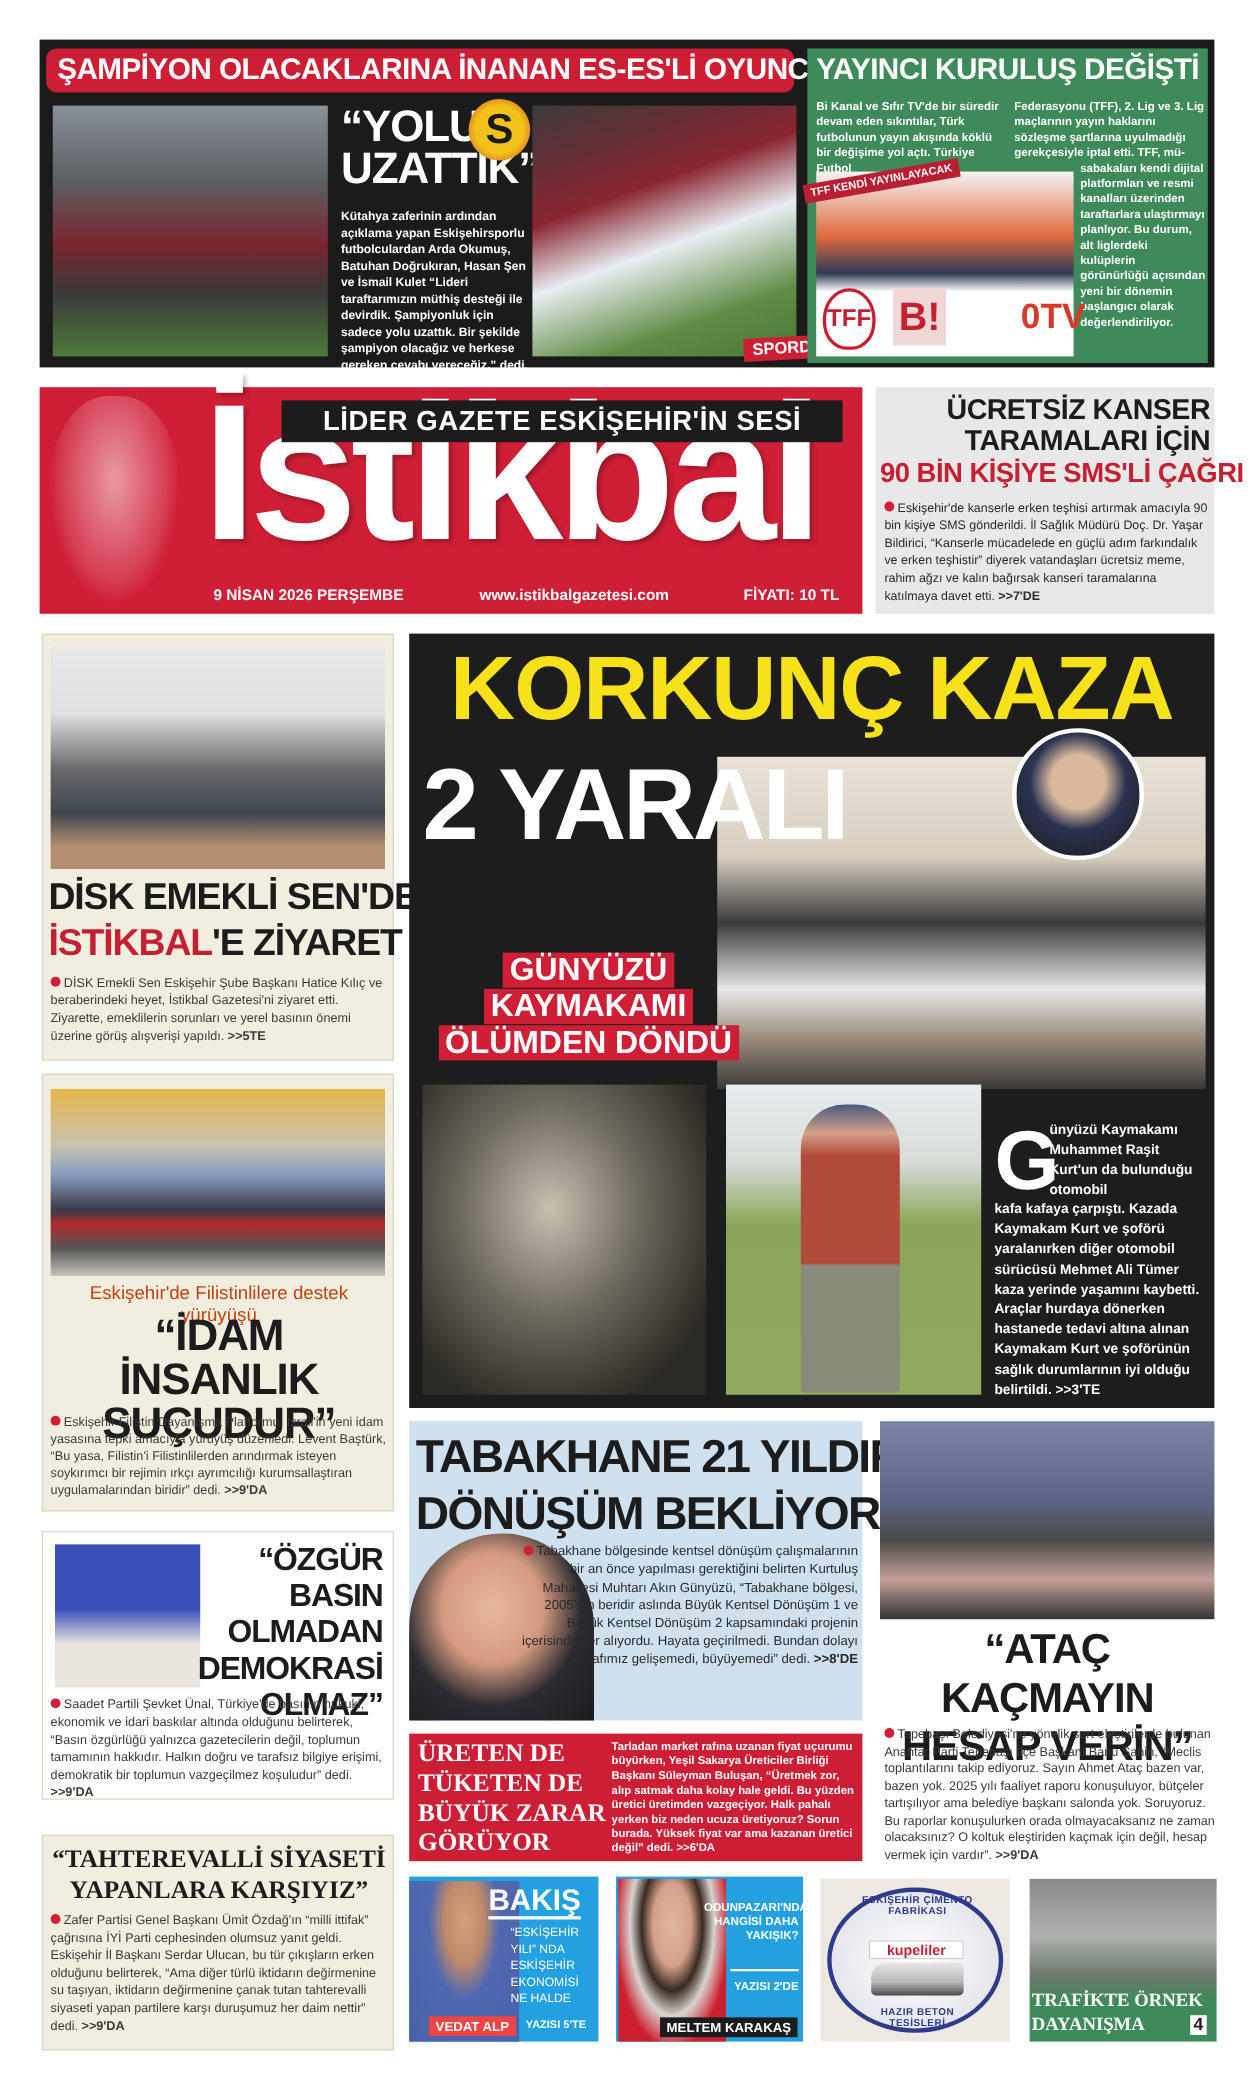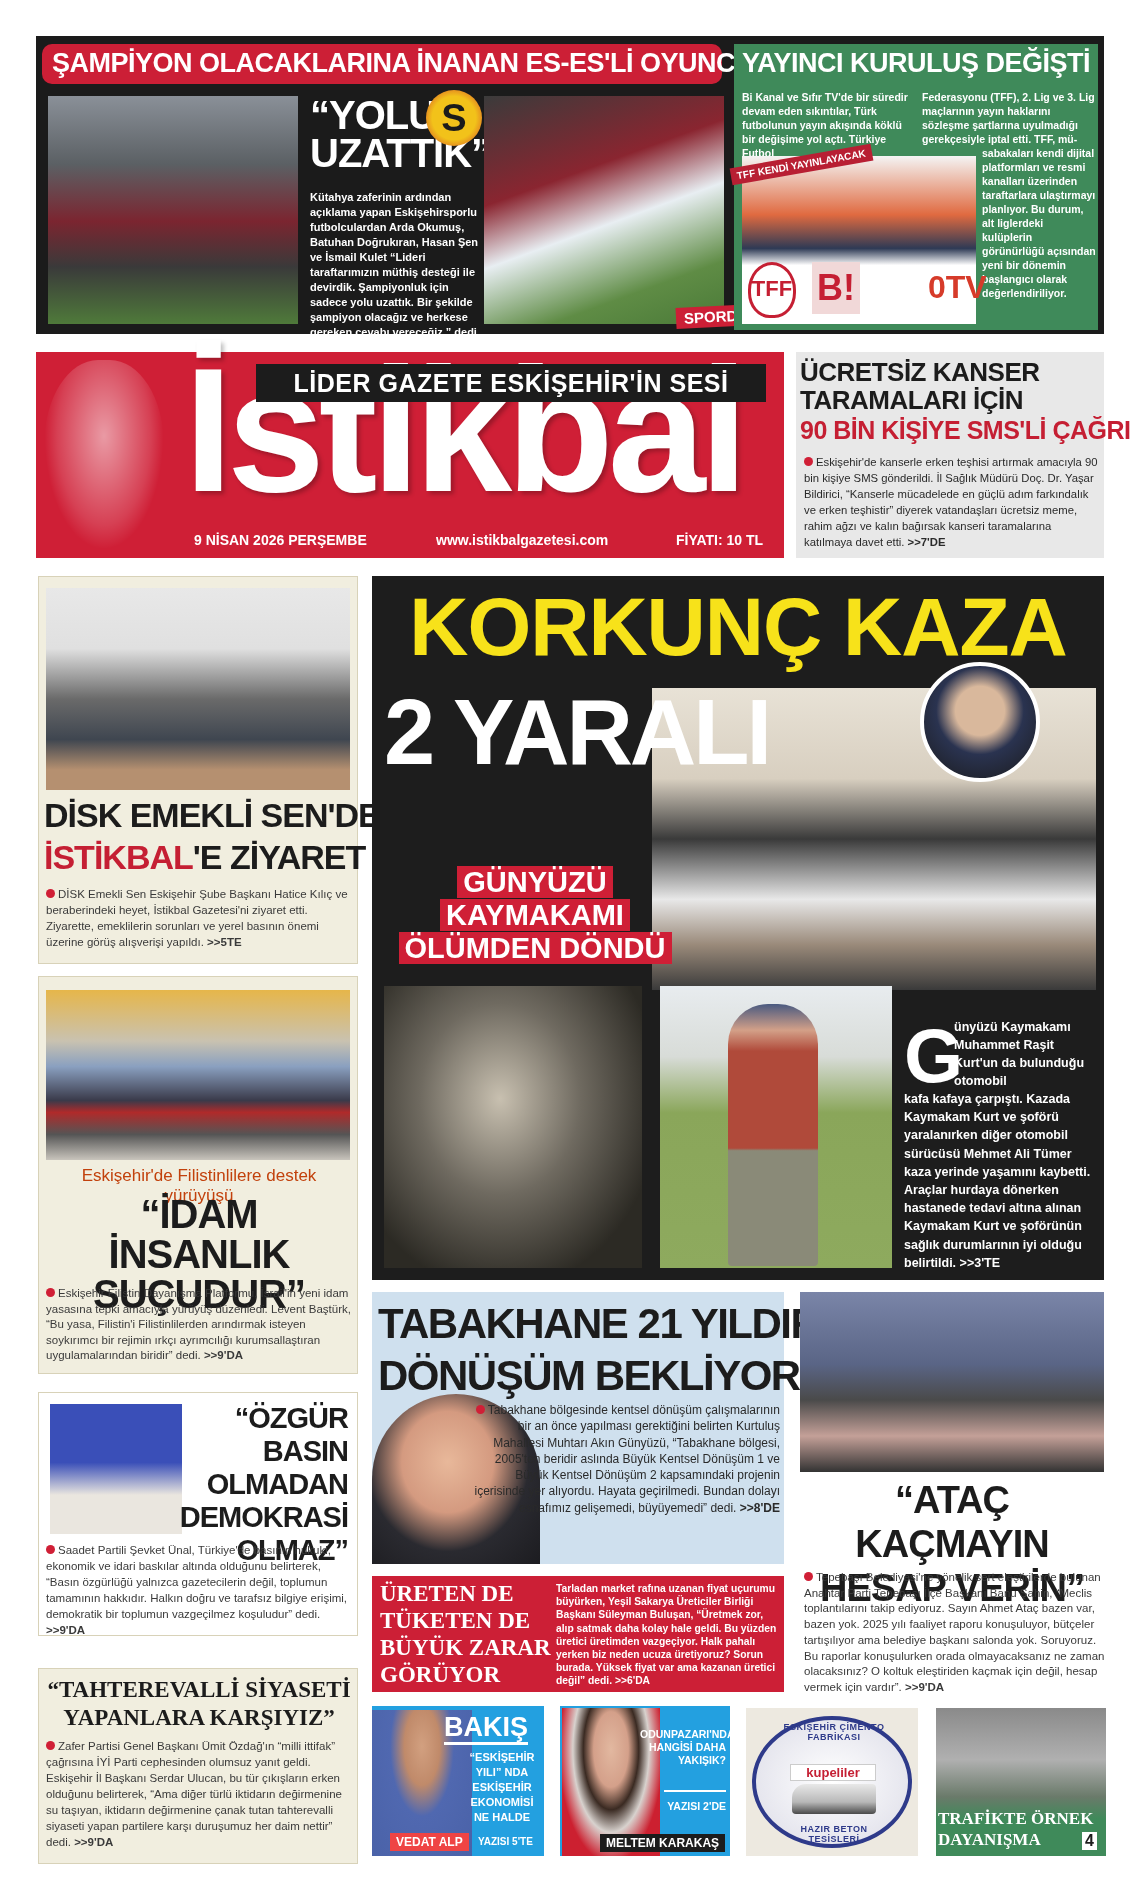--- a/index.html
+++ b/index.html
@@ -28,21 +28,21 @@
 
 #masthead{left:36px;top:352px;width:748px;height:206px;background:#cf1f36}
 #atat{left:44px;top:360px;width:120px;height:190px;border-radius:45% 45% 20% 20%;background:radial-gradient(ellipse at 50% 40%,rgba(255,255,255,.55) 0%,rgba(255,255,255,.15) 55%,transparent 70%)}
 #slogan{left:256px;top:364px;width:510px;height:38px;background:#1c1c1c;color:#fff;font-size:25px;font-weight:900;text-align:center;line-height:38px;letter-spacing:0.5px}
 #brand{left:184px;top:340px;color:#fff;font-size:176px;font-weight:900;line-height:180px;letter-spacing:-6px;text-shadow:3px 3px 4px rgba(0,0,0,.25)}
 #mast-date{left:194px;top:532px;color:#fff;font-size:14px;font-weight:700}
 #mast-url{left:436px;top:532px;color:#fff;font-size:14px;font-weight:700}
 #mast-price{left:676px;top:532px;color:#fff;font-size:14px;font-weight:700}
 
 #cancer-box{left:796px;top:352px;width:308px;height:206px;background:#e8e8e8}
-#cancer-h1{left:800px;top:358px;width:300px;text-align:left;color:#1c1c1c;font-size:26px;font-weight:900;line-height:28px;letter-spacing:-0.5px}
+#cancer-h1{left:800px;top:358px;width:300px;text-align:right;color:#1c1c1c;font-size:26px;font-weight:900;line-height:28px;letter-spacing:-0.5px}
 #cancer-h2{left:800px;top:416px;width:300px;text-align:center;color:#c51f33;font-size:25px;font-weight:900;letter-spacing:-0.5px;white-space:nowrap}
 #cancer-body{left:804px;top:454px;width:296px;color:#2a2a2a;font-size:11.3px;line-height:16px}
 .dot{display:inline-block;width:9px;height:9px;border-radius:50%;background:#d01f36;margin-right:3px;vertical-align:0}
 .ref{font-weight:900;}
 
 .leftbox{background:#f1eedf;border:1px solid #d8d2b8}
 #disk-box{left:38px;top:576px;width:320px;height:388px}
 #disk-photo{left:46px;top:588px;width:304px;height:202px;background:linear-gradient(180deg,#e8e8e8 0%,#e0e0e0 30%,#6a6a6a 55%,#3f4650 75%,#b59070 90%,#b59070 100%)}
 #disk-h1{left:44px;top:796px;width:310px;color:#1c1c1c;font-size:34px;font-weight:900;line-height:38px;letter-spacing:-1px;white-space:nowrap}
 #disk-h2{left:44px;top:838px;width:310px;color:#1c1c1c;font-size:34px;font-weight:900;line-height:38px;letter-spacing:-1px;white-space:nowrap}
@@ -84,21 +84,21 @@
 #ureten-h{left:380px;top:1580px;width:176px;color:#fff;font-size:23px;font-weight:900;line-height:27px;font-family:"Liberation Serif",serif}
 #ureten-body{left:556px;top:1582px;width:226px;color:#fff;font-size:10.3px;line-height:13.2px;font-weight:700}
 
 #atac-photo{left:800px;top:1292px;width:304px;height:180px;background:linear-gradient(180deg,#7a85a8 0%,#5a6586 40%,#4a4a4a 60%,#c4a098 80%,#333 100%)}
 #atac-h{left:800px;top:1478px;width:304px;color:#1c1c1c;font-size:38px;font-weight:900;line-height:44px;text-align:center;letter-spacing:-1px}
 #atac-body{left:804px;top:1570px;width:302px;color:#3a3a3a;font-size:11.5px;line-height:15.7px}
 
 #bakis-box{left:372px;top:1706px;width:172px;height:150px;background:#23a0e0}
 #bakis-photo{left:372px;top:1710px;width:100px;height:146px;background:radial-gradient(ellipse at 50% 25%,#d2a080 0%,#c08a6a 25%,#5068b0 45%,#4a62a8 100%)}
 #bakis-title{left:444px;top:1712px;color:#fff;font-size:27px;font-weight:900;border-bottom:3px solid #fff;line-height:30px}
-#bakis-text{left:464px;top:1750px;width:76px;color:#fff;font-size:11px;font-weight:700;line-height:15px;text-align:center}
+#bakis-text{left:464px;top:1750px;width:76px;color:#fff;font-size:11px;font-weight:400;line-height:15px;text-align:left}
 #bakis-name{left:390px;top:1833px;background:#ef4444;color:#fff;font-size:12px;font-weight:900;padding:2px 6px}
 #bakis-ref{left:478px;top:1836px;color:#fff;font-size:10px;font-weight:900}
 #meltem-box{left:560px;top:1706px;width:170px;height:150px;background:#23a0e0}
 #meltem-photo{left:562px;top:1708px;width:98px;height:148px;background:radial-gradient(ellipse at 50% 28%,#e2b8a0 0%,#d4a08a 25%,#3a2a22 40%,#d8d2ce 55%,#cc2030 75%,#cc2030 100%)}
 #meltem-text{left:640px;top:1728px;width:86px;color:#fff;font-size:10.5px;font-weight:900;line-height:13px;text-align:right}
 #meltem-line{left:664px;top:1790px;width:62px;height:2px;background:#fff}
 #meltem-ref{left:660px;top:1800px;width:66px;color:#fff;font-size:10.5px;font-weight:900;text-align:right}
 #meltem-name{left:600px;top:1834px;background:#1c1c1c;color:#fff;font-size:12px;font-weight:900;padding:2px 6px}
 #cimento-box{left:746px;top:1708px;width:172px;height:148px;background:#ede9e0}
 #cimento-oval{left:752px;top:1716px;width:160px;height:132px;border-radius:50%;border:4px solid #2e3a8a;background:radial-gradient(ellipse,#ffffff 0%,#e6e6ee 70%);}

